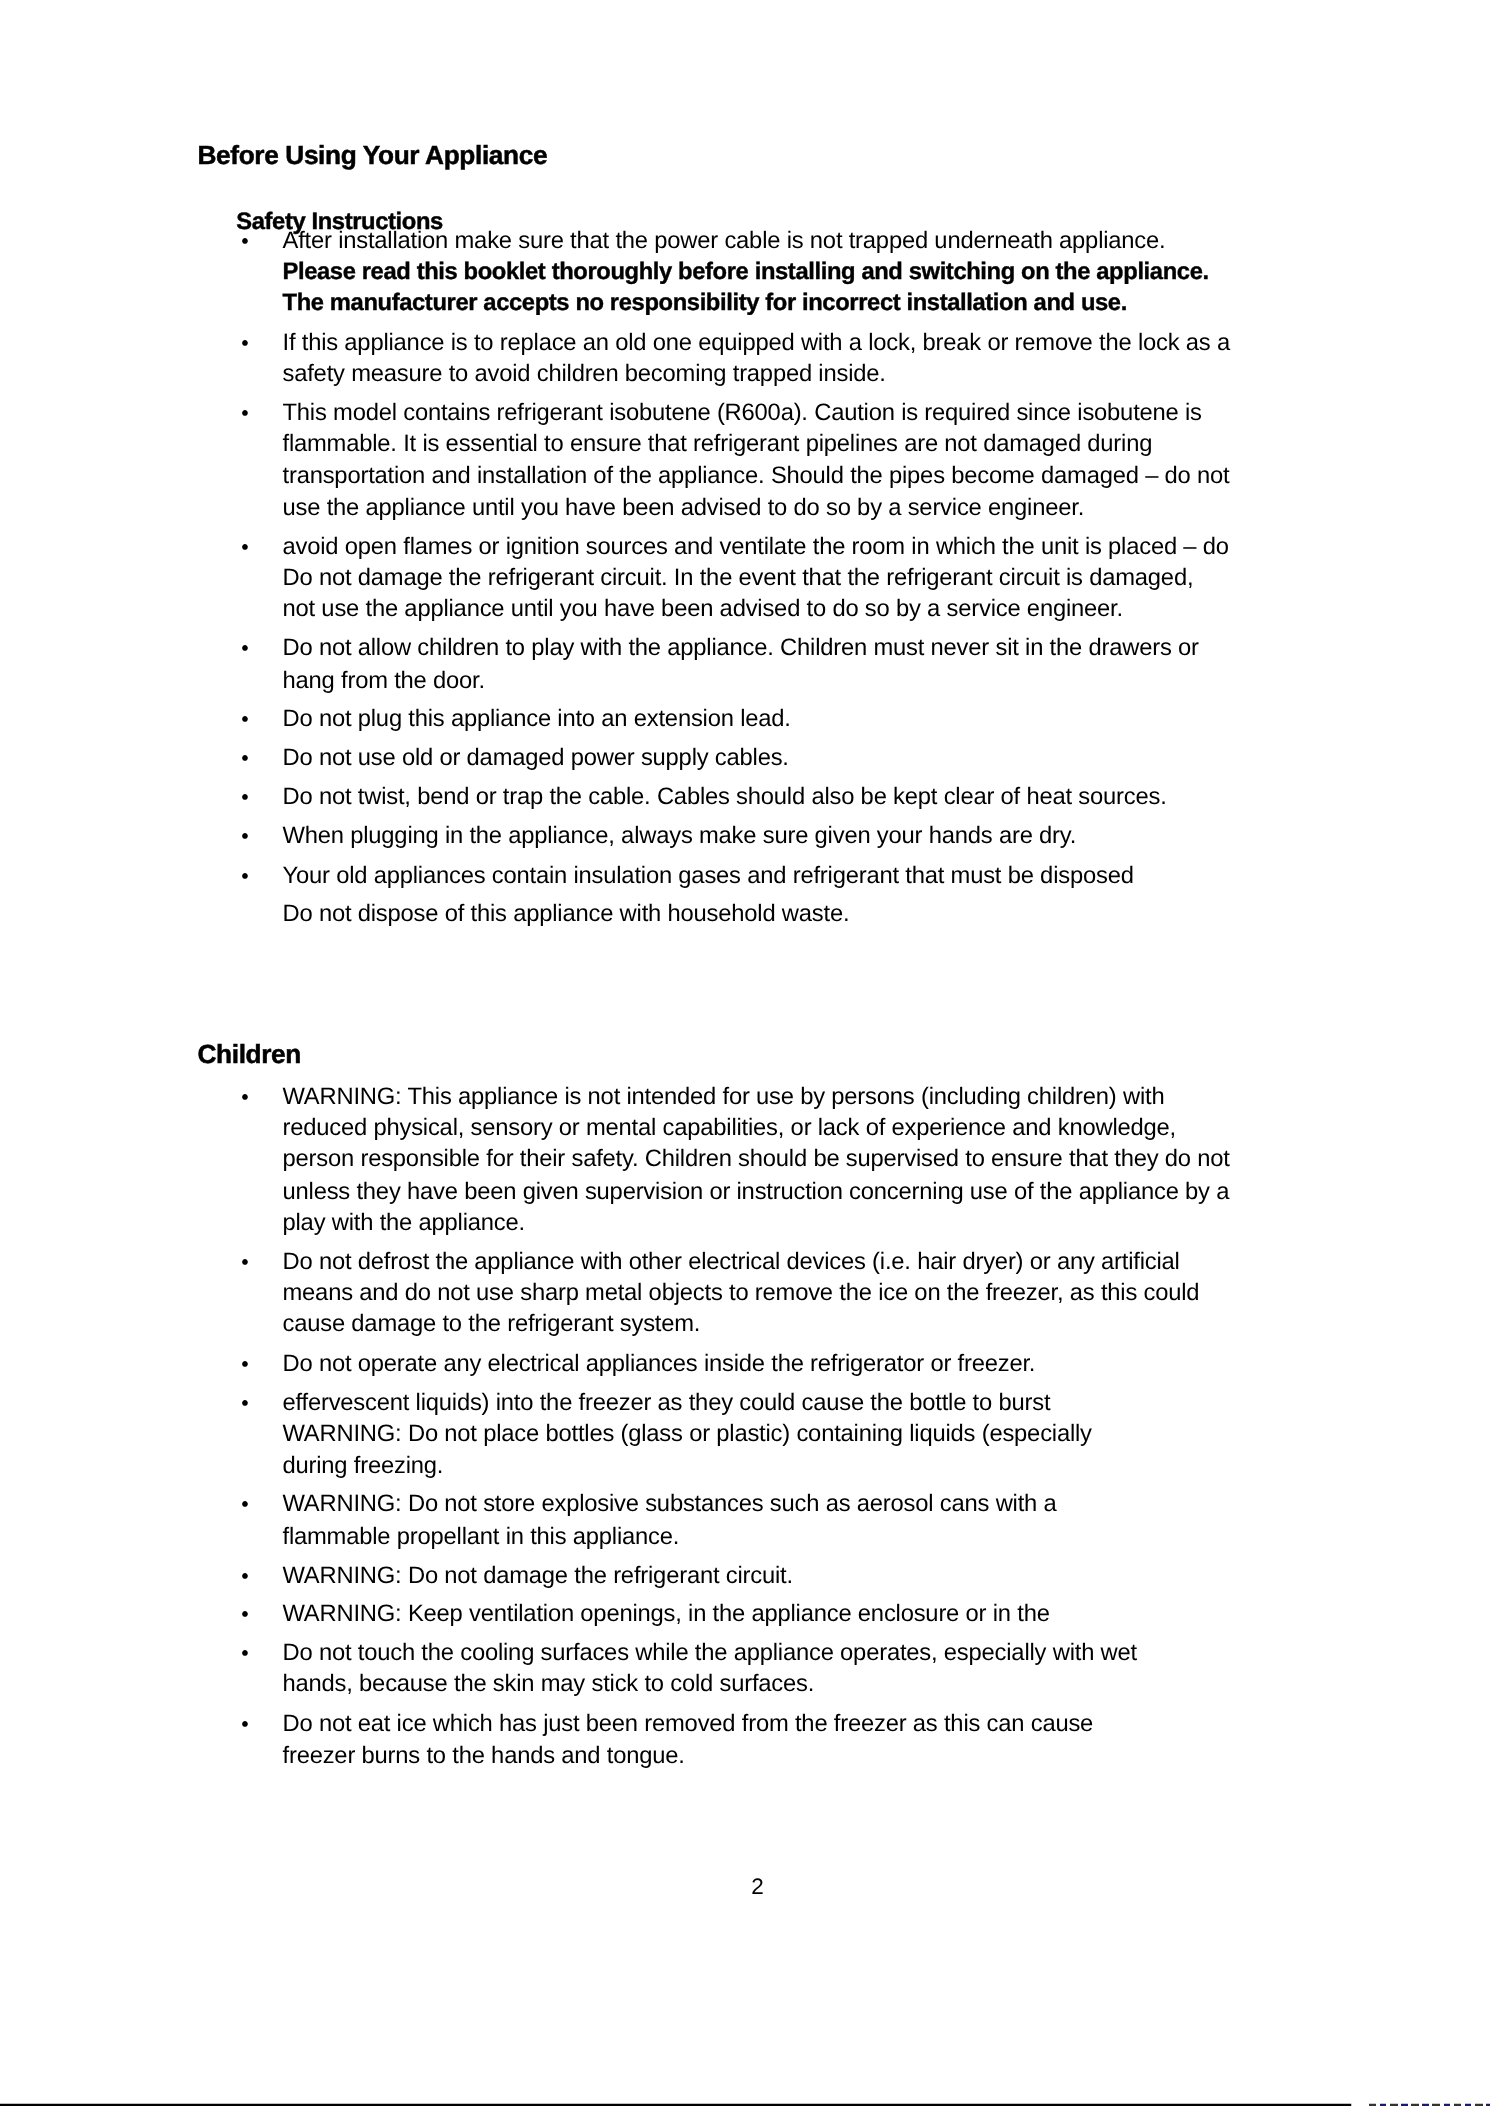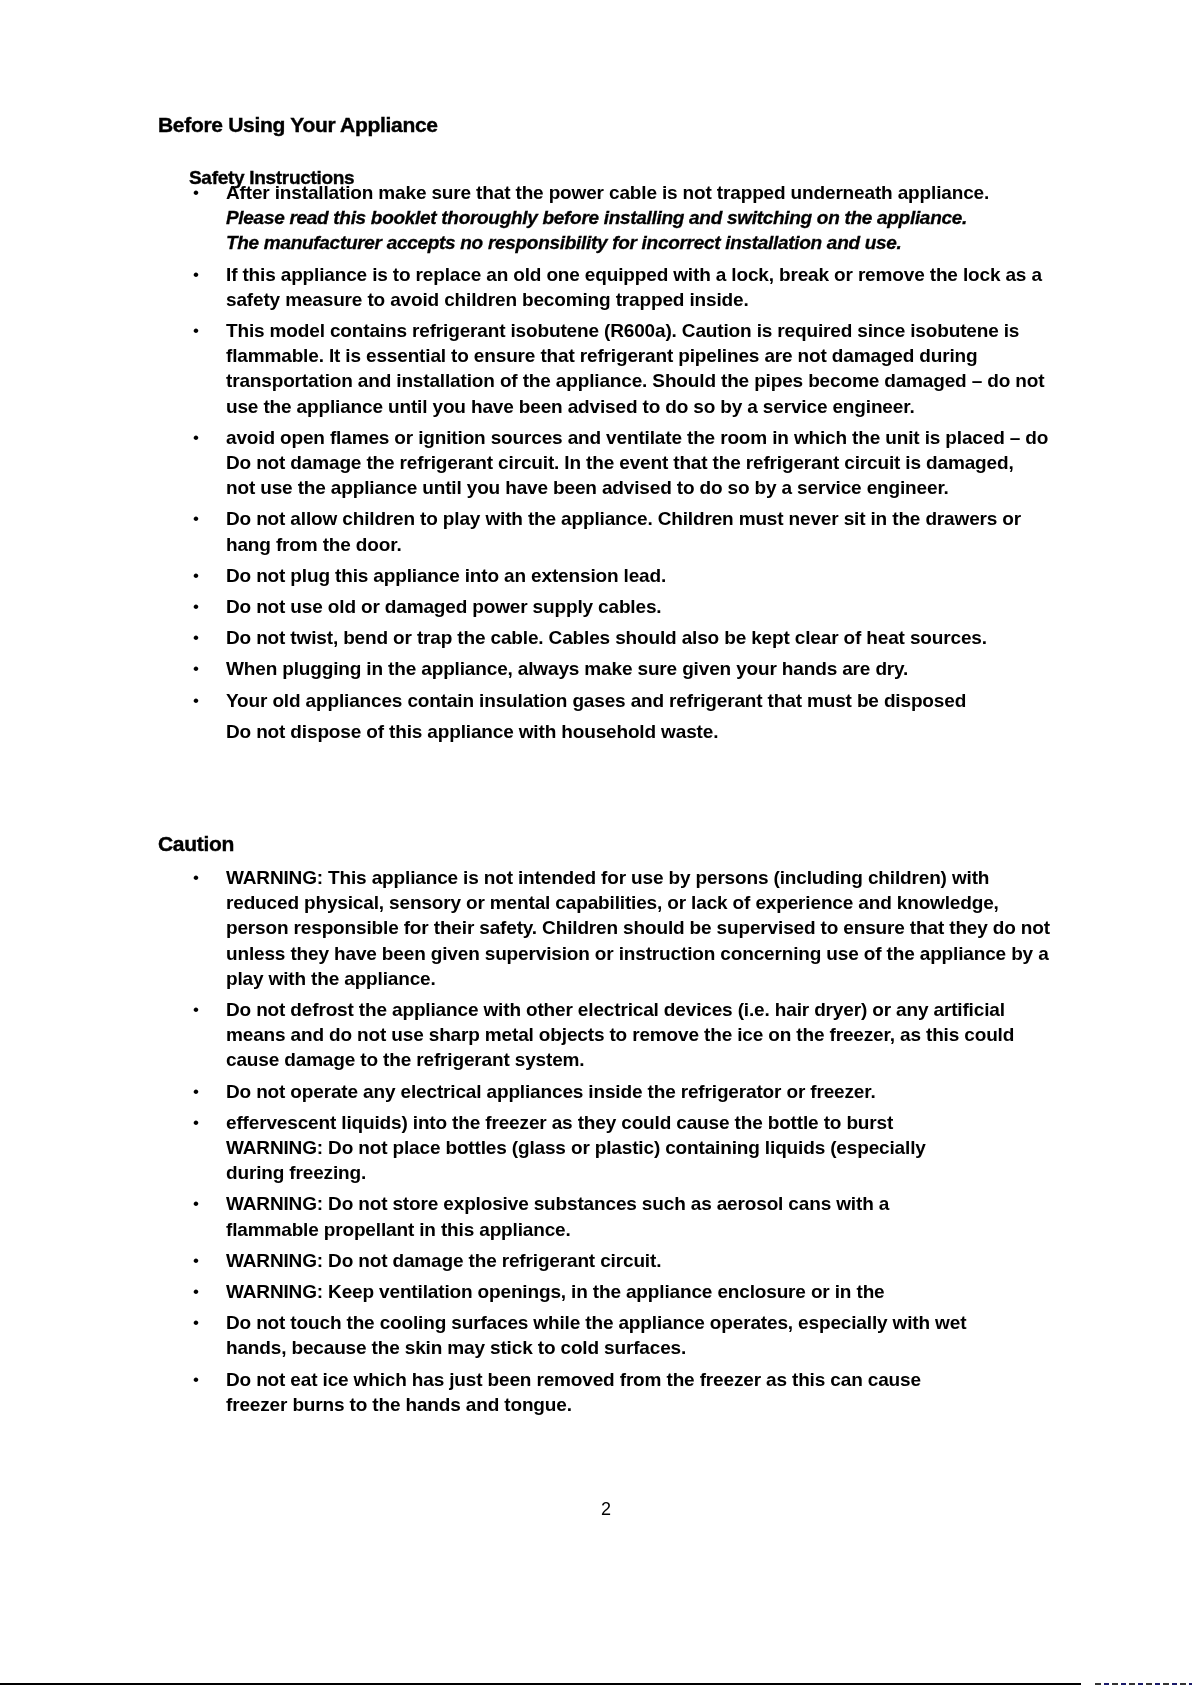--- a/index.html
+++ b/index.html
@@ -58,27 +58,25 @@
   }
   .bullet {
     position: absolute;
     left: 193px;
     top: 0;
     font-size: 17px;
   }
   .line {
     display: block;
     white-space: nowrap;
-    font-weight: bold;
   }
   .line.bold {
     font-weight: bold;
     -webkit-text-stroke: 0.3px #000;
     letter-spacing: -0.3px;
-    font-style: italic;
   }
   .loose .line {
     line-height: 31.5px;
   }
   .page-number {
     position: absolute;
     left: 0;
     width: 1212px;
     top: 1499px;
     text-align: center;
@@ -165,21 +163,21 @@
       <span class="line">When plugging in the appliance, always make sure given your hands are dry.</span>
     </li>
 
     <li class="item loose" style="margin-top:-3px;">
       <span class="bullet" style="top:3px;">•</span>
       <span class="line">Your old appliances contain insulation gases and refrigerant that must be disposed</span>
       <span class="line">Do not dispose of this appliance with household waste.</span>
     </li>
   </ul>
 
-  <div class="h1" style="top:832px;">Caution</div>
+  <div class="h1" style="top:832px;">Children</div>
 
   <ul class="list" style="top:865px;">
 
     <li class="item">
       <span class="bullet">•</span>
       <span class="line">WARNING: This appliance is not intended for use by persons (including children) with</span>
       <span class="line">reduced physical, sensory or mental capabilities, or lack of experience and knowledge,</span>
       <span class="line">person responsible for their safety. Children should be supervised to ensure that they do not</span>
       <span class="line">unless they have been given supervision or instruction concerning use of the appliance by a</span>
       <span class="line">play with the appliance.</span>

